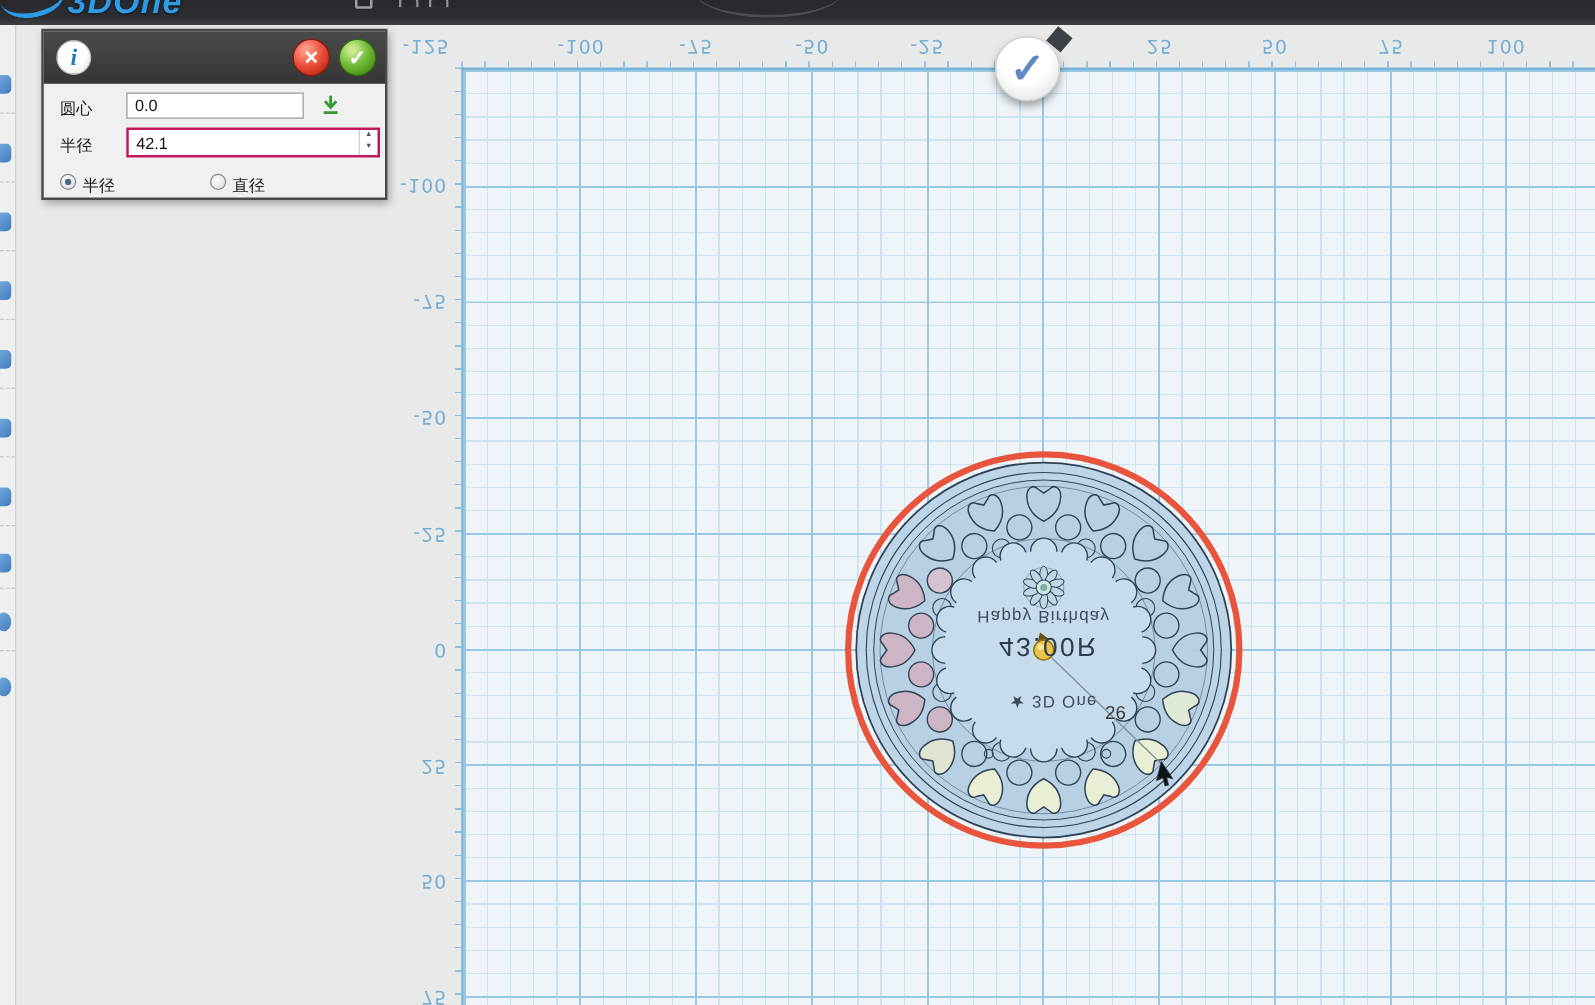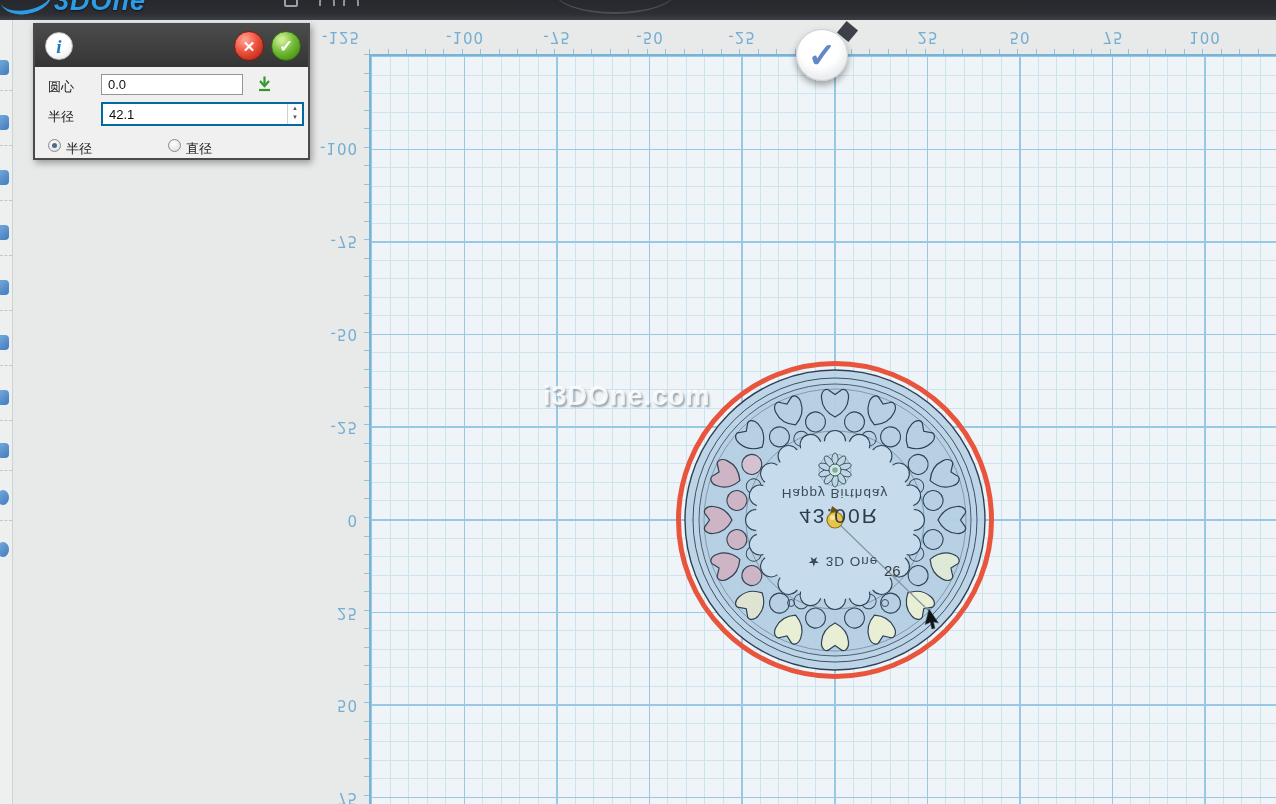--- a/index.html
+++ b/index.html
@@ -56,21 +56,21 @@
   .dialog { position:absolute; left:20px; top:3px; width:277px; height:137px; border:2px solid #4a4a4a; background:#f0f0f0; box-shadow:2px 3px 7px rgba(0,0,0,.35); z-index:30; }
   .dlg-head { position:relative; height:42px; background:linear-gradient(#4a4a4a,#353535); }
   .info-ic { position:absolute; left:10px; top:7px; width:28px; height:28px; border-radius:50%; background:radial-gradient(circle at 40% 30%, #ffffff 50%, #dfe1e3); border:1px solid #b9bcbe; text-align:center; font-family:"Liberation Serif", serif; font-weight:bold; font-style:italic; font-size:19px; color:#1f7ac0; line-height:27px; }
   .dlg-btn { position:absolute; top:6px; width:30px; height:30px; border-radius:50%; text-align:center; color:#fff; font-weight:bold; }
   .dlg-x { left:199px; background:radial-gradient(circle at 35% 28%, #ff9988 8%, #ee5340 45%, #c22c18 80%, #9e1f0d); border:1px solid #871c0c; font-size:15px; line-height:29px; }
   .dlg-ok { left:236px; background:radial-gradient(circle at 35% 28%, #cdeb90 8%, #74bc39 45%, #4c9417 80%, #3a7a0e); border:1px solid #2f6d0d; font-size:17px; line-height:29px; }
   .dlg-body { position:relative; height:84px; font-size:13px; color:#1a1a1a; }
   .fld-label { position:absolute; left:13px; }
   .inp { position:absolute; background:#fff; font-size:13px; padding-left:6px; color:#111; font-family:"Liberation Sans", sans-serif; }
   .inp1 { left:66px; top:7px; width:142px; height:21px; border:1px solid #969696; }
-  .inp2 { left:66px; top:35px; width:203px; height:24px; border:2px solid #0369a1; }
+  .inp2 { left:66px; top:35px; width:203px; height:24px; border:2px solid #be185d; }
   .pick { position:absolute; left:221px; top:8px; width:17px; height:18px; }
   .spin { position:absolute; left:252px; top:37px; width:15px; height:20px; border-left:1px solid #d0d0d0; text-align:center; color:#555; font-size:6px; line-height:9px; }
   .radio { position:absolute; width:13px; height:13px; border-radius:50%; border:1px solid #8a8a8a; background:radial-gradient(circle at 40% 35%, #ffffff, #d6d8da); }
   .radio .dot { position:absolute; left:3px; top:3px; width:5px; height:5px; border-radius:50%; background:#4a6a8a; }
   .rlabel { position:absolute; }
 </style>
 </head>
 <body>
 
 <div class="titlebar">
@@ -122,21 +122,20 @@
 
   <div class="rlab left" style="top:119px;">-100</div>
   <div class="rlab left" style="top:212px;">-75</div>
   <div class="rlab left" style="top:305px;">-50</div>
   <div class="rlab left" style="top:398px;">-25</div>
   <div class="rlab left" style="top:491px;">0</div>
   <div class="rlab left" style="top:584px;">25</div>
   <div class="rlab left" style="top:676px;">50</div>
   <div class="rlab left" style="top:769px;">75</div>
 
-  <div class="watermark">i3DOne.com</div>
 
   <svg class="cake" viewBox="-172 -172 344 344">
 
     <circle cx="0" cy="0" r="156.5" fill="none" stroke="#e8553c" stroke-width="5"></circle>
 
     <g stroke="#2e4154">
       <circle cx="0" cy="0" r="150" fill="#b9d2e5" fill-opacity="0.93" stroke-width="1.4"></circle>
       <circle cx="0" cy="0" r="142" fill="none" stroke-width="0.9"></circle>
       <circle cx="0" cy="0" r="136" fill="#b2cce0" fill-opacity="0.55" stroke-width="0.8"></circle>
       <circle cx="0" cy="0" r="131" fill="none" stroke-width="0.7" opacity="0.55"></circle>

